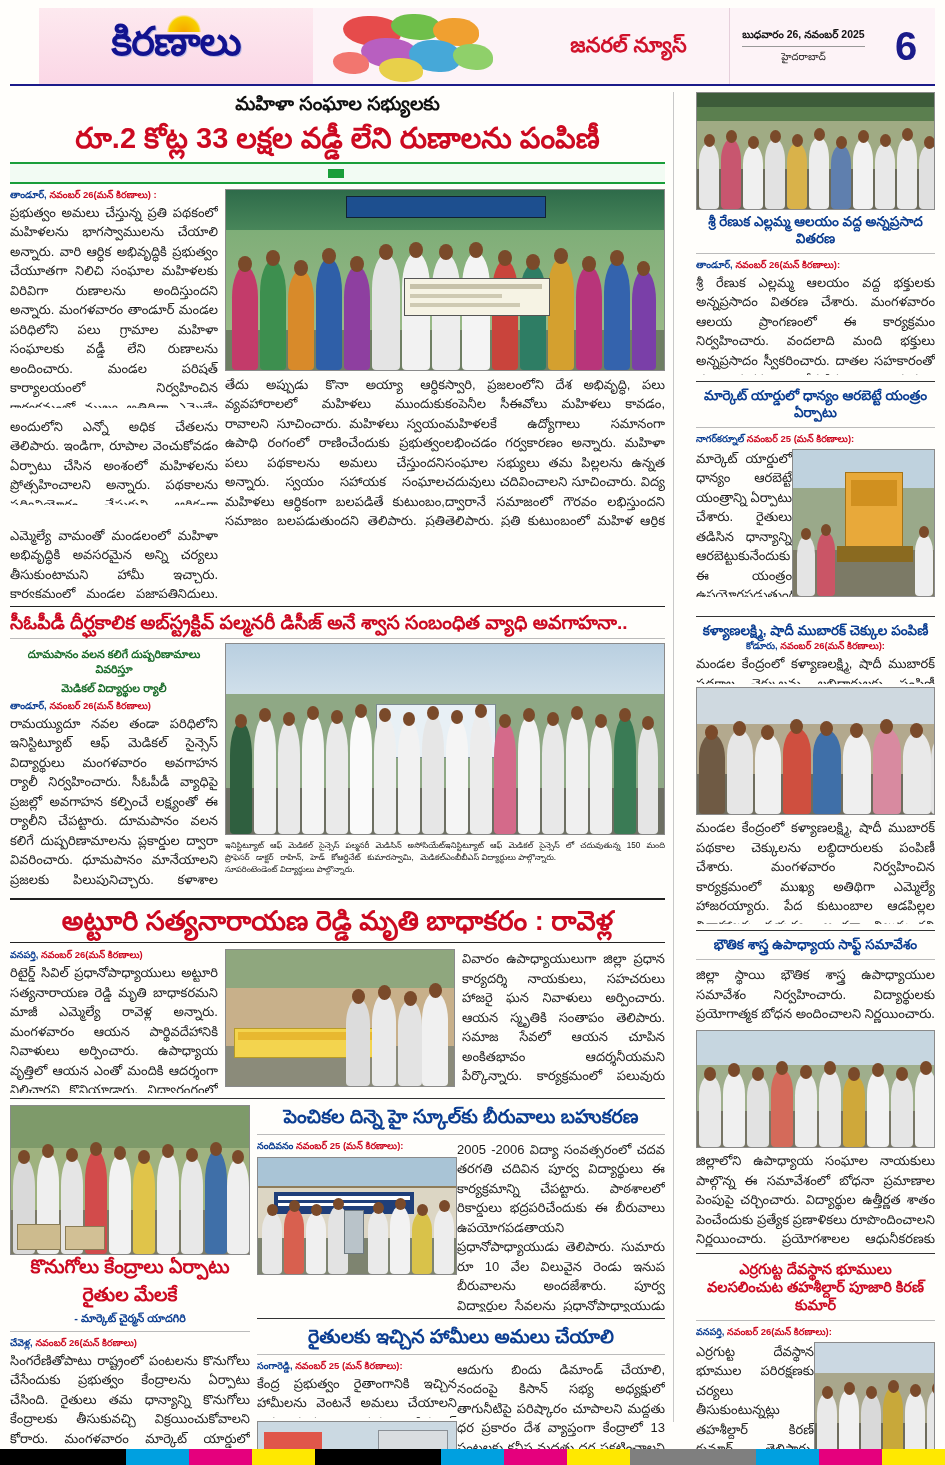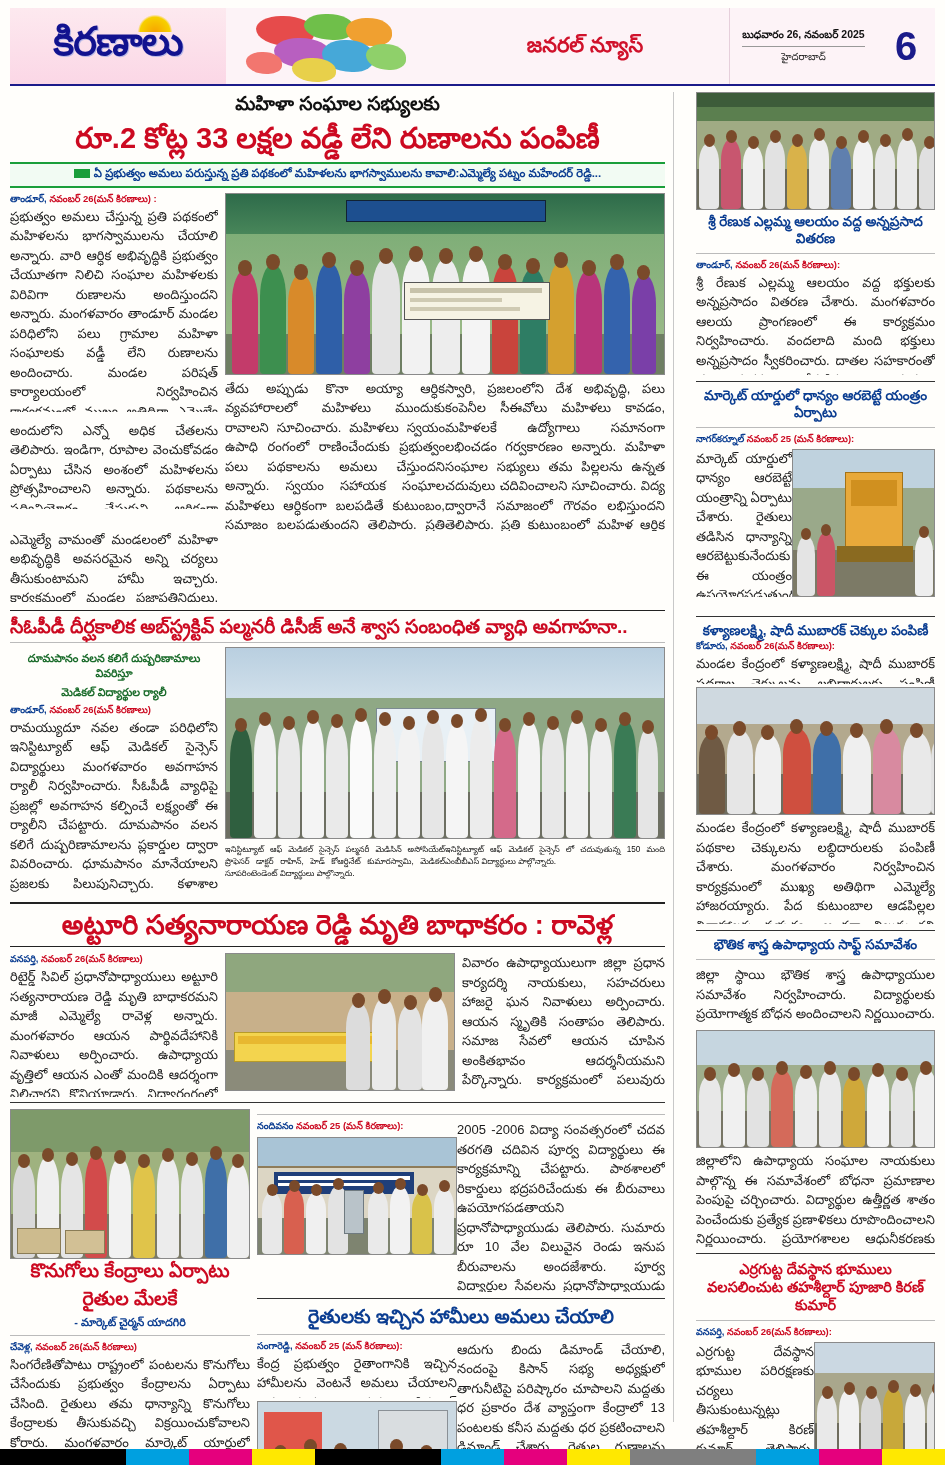--- a/index.html
+++ b/index.html
@@ -18,26 +18,27 @@
   }
 
   
   .masthead {
     display: flex;
     align-items: stretch;
     height: 78px;
     border-bottom: 2px solid #1b1b8a;
   }
   .mast-logo {
-    width: 216px;
+    width: 274px;
     background: linear-gradient(180deg,#fde9ef 0%, #fbd7e6 100%);
     display: flex;
     align-items: center;
     justify-content: center;
     position: relative;
+    margin-left: 29px;
   }
   .mast-logo .sun {
     position: absolute;
     left: 128px; top: 6px;
     width: 34px; height: 18px;
     background: radial-gradient(circle at 50% 100%, #f7a400 0%, #f7d000 60%, rgba(255,255,255,0) 70%);
     border-radius: 18px 18px 0 0;
   }
   .mast-logo .title {
     font-family: "Liberation Sans", sans-serif;
@@ -276,21 +277,21 @@
   </div>
 
   <div class="body-grid">
 
     <div class="col-main">
 
       <div>
         <div class="kicker">మహిళా సంఘాల సభ్యులకు</div>
         <div class="mainhead">రూ.2 కోట్ల 33 లక్షల వడ్డీ లేని రుణాలను పంపిణీ</div>
         <div class="subhead-band">
-          <span class="band-green-left"></span><span>ఏ ప్రభుత్వం అమలు పరుస్తున్న ప్రతి పథకంలో మహిళలను భాగస్వాములను కావాలి:ఎమ్మెల్యే పట్నం మహేందర్ రెడ్డి...</span>
+          <span class="band-green-left"></span>
         </div>
 
         <div class="cols3" style="margin-top:5px;">
 
           <div class="c" style="width:208px;flex:0 0 208px;">
             <div class="dateline">
               <span class="loc">తాండూర్,</span>
               <span>నవంబర్ 26(మన్ కిరణాలు) :</span>
             </div>
             <div class="para" style="height:205px;">ప్రభుత్వం అమలు చేస్తున్న ప్రతి పథకంలో మహిళలను భాగస్వాములను చేయాలి అన్నారు. వారి ఆర్ధిక అభివృద్ధికి ప్రభుత్వం చేయూతగా నిలిచి సంఘాల మహిళలకు విరివిగా రుణాలను అందిస్తుందని అన్నారు. మంగళవారం తాండూర్ మండల పరిధిలోని పలు గ్రామాల మహిళా సంఘాలకు వడ్డీ లేని రుణాలను అందించారు. మండల పరిషత్ కార్యాలయంలో నిర్వహించిన కార్యక్రమంలో ముఖ్య అతిథిగా ఎమ్మెల్యే పట్నం మహేందర్ రెడ్డి హాజరై 3120 మహిళా సంఘాల సభ్యులకు రూ.2 కోట్ల 33 లక్షల వడ్డీ లేని రుణాల చెక్కులను అందజేశారు. ఈ సందర్భంగా ఆయన మాట్లాడుతూ మహిళా సంఘాలను ఆర్ధికంగా బలోపేతం చేసేందుకు ప్రభుత్వం కృషి చేస్తుందని తెలిపారు. స్వయం ఉపాధి రంగంలో మహిళలు ముందుకు రావాలని సూచించారు. బ్యాంకు లింకేజీ ద్వారా రుణాలు పొంది వ్యాపారాలు చేసుకోవాలని కోరారు.</div>
@@ -502,20 +503,21 @@
           <div class="dateline">
             <span class="loc">చేవెళ్ల,</span>
             <span>నవంబర్ 26(మన్ కిరణాలు)</span>
           </div>
           <div class="para" style="height:208px;">సింగరేణితోపాటు రాష్ట్రంలో పంటలను కొనుగోలు చేసేందుకు ప్రభుత్వం కేంద్రాలను ఏర్పాటు చేసింది. రైతులు తమ ధాన్యాన్ని కొనుగోలు కేంద్రాలకు తీసుకువచ్చి విక్రయించుకోవాలని కోరారు. మంగళవారం మార్కెట్ యార్డులో ఏర్పాటు చేసిన కొనుగోలు కేంద్రాన్ని ఆయన ప్రారంభించారు. రైతులకు గిట్టుబాటు ధర కల్పించడమే ప్రభుత్వ లక్ష్యమని అన్నారు. ధాన్యం తేమ శాతం 17 లోపు ఉండాలని సూచించారు. నాణ్యమైన ధాన్యం కొనుగోలు చేస్తామని తెలిపారు. రైతులు దళారులను ఆశ్రయించవద్దని హెచ్చరించారు. ఈ సంవత్సరం 500 మెట్రిక్ టన్నుల ధాన్యం కొనుగోలు లక్ష్యంగా పెట్టుకున్నట్లు చెప్పారు. క్వింటాల్ రూ.2389, గ్రేడ్ ఏ రకానికి రూ.2369 చొప్పున చెల్లిస్తామని వివరించారు. రైతులకు 48 గంటల్లోనే డబ్బులు చెల్లిస్తామని హామీ ఇచ్చారు. కేంద్రంలో రైతులకు అవసరమైన అన్ని సౌకర్యాలు కల్పించామని తెలిపారు. తాగునీరు, నీడ వంటి ఏర్పాట్లు ఉన్నాయని చెప్పారు. కార్యక్రమంలో మార్కెట్ కమిటీ సభ్యులు, అధికారులు పాల్గొన్నారు. వ్యవసాయ అధికారులు రైతులకు సూచనలు చేశారు.</div>
         </div>
 
         <div style="flex:1;">
 
           <div>
+            <div class="secthead-blue" style="text-align:center;font-size:19px;color:#0b3d91;">పెంచికల దిన్నె హై స్కూల్‌కు బీరువాలు బహుకరణ</div>
             <div class="rule-thin"></div>
             <div class="cols2">
               <div style="width:200px;flex:0 0 200px;">
                 <div class="dateline">
                   <span class="loc">నందివనం</span>
                   <span>నవంబర్ 25 (మన్ కిరణాలు):</span>
                 </div>
                 <div class="photo" style="height:118px;margin-top:3px;">
                   <div class="sky" style="height:34px;background:#a9c4d6;"></div>
                   <div style="position:absolute;left:0;right:0;top:28px;height:56px;background:#dcd6c4;border-top:2px solid #8e7c5a;"></div>
@@ -663,21 +665,21 @@
                 <div class="head" style="left:146px;bottom:54px;width:10px;height:12px;"></div>
             </div>
           </div>
         </div>
       </div>
       <div class="caption">&nbsp;</div>
 
       <div class="rule"></div>
 
       <div class="secthead-blue" style="text-align:center;font-size:13.5px;">కళ్యాణలక్ష్మి, షాదీ ముబారక్ చెక్కుల పంపిణీ</div>
-      <div class="dateline" style="text-align:left;">
+      <div class="dateline" style="text-align:center;">
         <span class="loc">కోడూరు,</span>
         <span>నవంబర్ 26(మన్ కిరణాలు):</span>
       </div>
       <div class="para" style="height:30px;">మండల కేంద్రంలో కళ్యాణలక్ష్మి, షాదీ ముబారక్ పథకాల చెక్కులను లబ్ధిదారులకు పంపిణీ చేశారు. మంగళవారం నిర్వహించిన కార్యక్రమంలో ముఖ్య అతిథిగా ఎమ్మెల్యే హాజరయ్యారు. పేద కుటుంబాల ఆడపిల్లల వివాహాలకు ప్రభుత్వం అండగా నిలుస్తుందని అన్నారు. అర్హులైన ప్రతి ఒక్కరికీ పథకం వర్తింపజేస్తామని హామీ ఇచ్చారు. దరఖాస్తు చేసుకున్న వారికి త్వరగా చెక్కులు అందజేస్తామని తెలిపారు. లబ్ధిదారులు ప్రభుత్వానికి కృతజ్ఞతలు తెలిపారు. కార్యక్రమంలో తహసీల్దార్, ఎంపీడీఓ, ప్రజాప్రతినిధులు పాల్గొన్నారు.</div>
       <div class="photo" style="height:128px;margin-top:3px;">
         <div class="sky" style="height:42px;background:#cfd9e0;"></div>
         <div style="position:absolute;left:0;right:0;top:36px;height:56px;background:#b3a98e;"></div>
         <div class="ground" style="height:40px;background:#6f6d5e;"></div>
         <div class="crowd" style="height:96px;">
           <i style="left:2px;width:26px;height:80px;background:#6f5a44;"></i>

